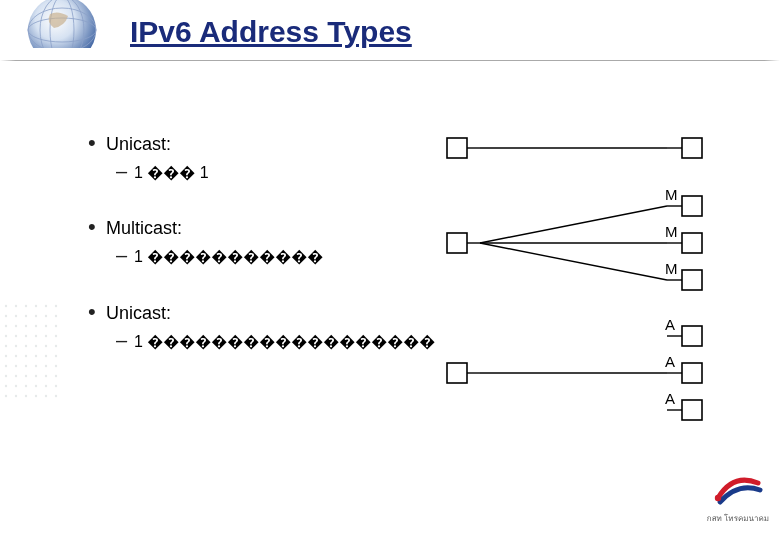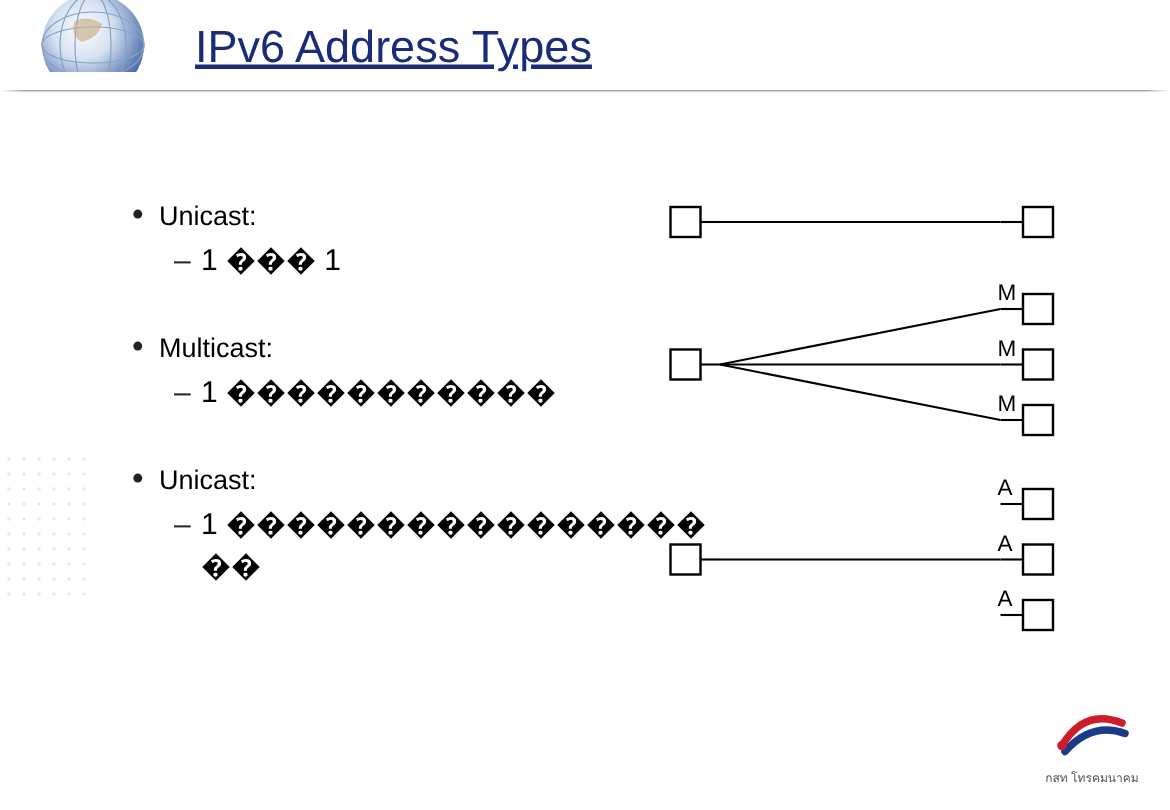--- a/index.html
+++ b/index.html
@@ -16,21 +16,21 @@
   }
   .globe {
     position: absolute;
     left: 10px; top: 0px;
     width: 100px; height: 70px;
   }
   .title {
     position: absolute;
     left: 130px; top: 15px;
     font-size: 30px;
-    font-weight: normal;
+    font-weight: bold;
     color: #1a2b7a;
     text-decoration: underline;
   }
   .hr-line {
     position: absolute;
     left: 0; right: 0; top: 60px;
     height: 1px;
     background: linear-gradient(to right, rgba(0,0,0,0) 0%, #aaa 2%, #aaa 98%, rgba(0,0,0,0) 100%);
   }
   .content {
@@ -57,21 +57,21 @@
     align-items: baseline;
     margin-left: 28px;
     margin-bottom: 30px;
   }
   .sub-dash {
     font-size: 20px;
     color: #222;
     width: 18px;
   }
   .sub-text {
-    font-size: 20px;
+    font-size: 16px;
     color: #000;
     max-width: 350px;
     word-break: break-all;
     line-height: 1.4;
   }
   .diagrams {
     position: absolute;
     left: 442px; top: 118px;
     width: 300px;
   }
@@ -81,21 +81,21 @@
   .ln { stroke: #000; stroke-width: 1.4; fill: none; }
   .lbl { font: 15px Arial; fill: #000; }
   .dot-grid {
     position: absolute;
     left: 0; top: 300px;
     width: 80px; height: 130px;
     opacity: 0.25;
   }
   .logo {
     position: absolute;
-    right: 12px; bottom: 15px;
+    right: 2px; bottom: 15px;
     width: 80px; text-align: center;
   }
   .logo-text {
     font-size: 8px; color: #555;
   }
 </style>
 </head>
 <body>
 
 <div class="header">

